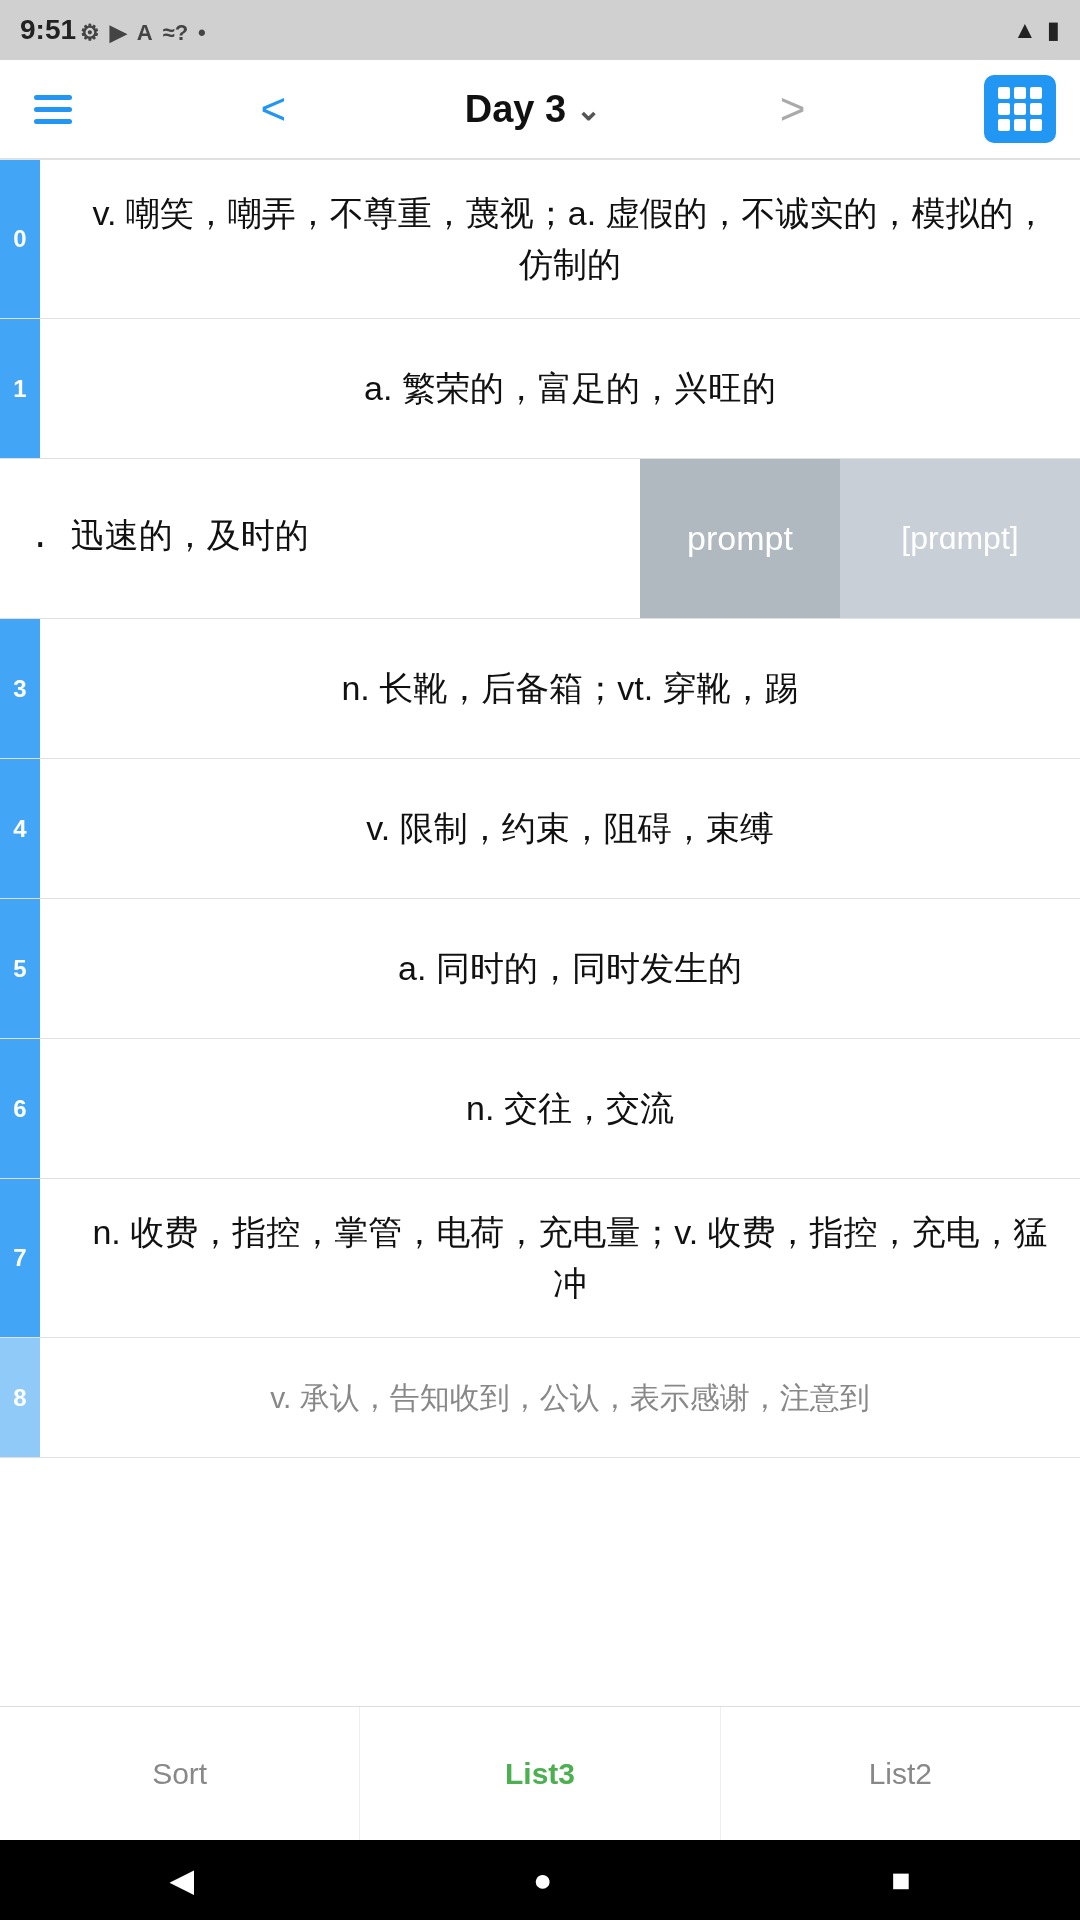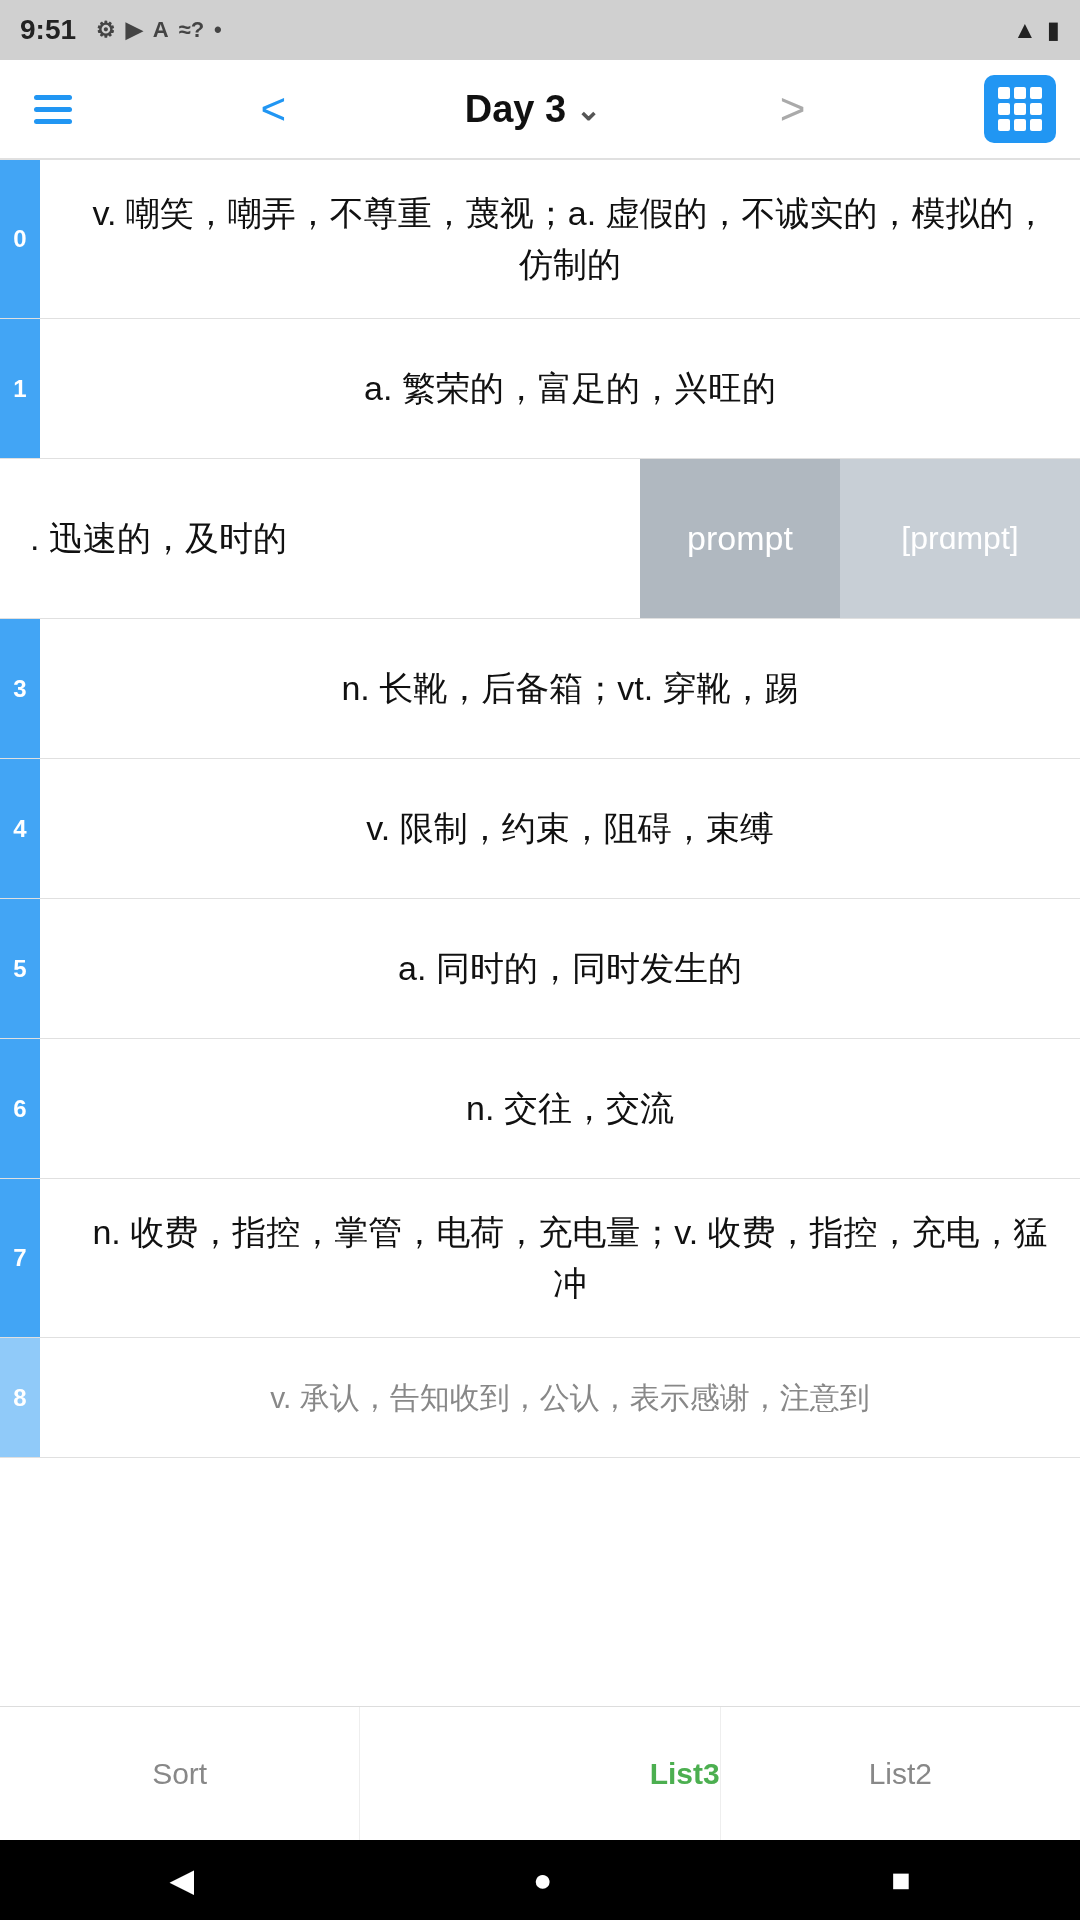--- a/index.html
+++ b/index.html
@@ -16,22 +16,22 @@
     .status-bar {
       height: 60px;
       background: #d0d0d0;
       display: flex;
       align-items: center;
       padding: 0 20px;
       justify-content: space-between;
     }
     .status-left {
       display: flex;
-      align-items: center;
-      gap: 20px;
+      align-items: flex-end;
+      gap: 4px;
       font-size: 28px;
       font-weight: bold;
       color: #222;
     }
     .status-icons {
       display: flex;
       align-items: center;
       gap: 10px;
     }
     .status-icon {
@@ -235,21 +235,20 @@
       cursor: pointer;
       border-right: 1px solid #eee;
       color: #888;
     }
     .tab-item:last-child {
       border-right: none;
     }
     .tab-item.active {
       color: #4CAF50;
       font-weight: bold;
-      justify-content: flex-end;
     }
 
     
     .sys-nav {
       position: fixed;
       bottom: 0;
       left: 0;
       width: 1080px;
       height: 80px;
       background: #000;
@@ -316,21 +315,21 @@
     <div class="card-index">0</div>
     <div class="card-content">v. 嘲笑，嘲弄，不尊重，蔑视；a. 虚假的，不诚实的，模拟的，仿制的</div>
   </div>
 
   <div class="word-card">
     <div class="card-index">1</div>
     <div class="card-content">a. 繁荣的，富足的，兴旺的</div>
   </div>
 
   <div class="word-card card-popup" style="min-height:160px;">
-    <div class="card-content-left" style="flex:1;display:flex;align-items:center;padding:28px 30px;font-size:34px;color:#111;line-height:1.5;">. 迅速的，及时的</div>
+    <div class="card-content-left" style="flex:1;display:flex;align-items:center;padding:28px 30px;font-size:34px;color:#111;line-height:1.5;font-family:Liberation Mono, monospace;">. 迅速的，及时的</div>
     <div class="popup-overlay">
       <div class="popup-word">prompt</div>
       <div class="popup-phonetic">[prɑmpt]</div>
     </div>
   </div>
 
   <div class="word-card">
     <div class="card-index">3</div>
     <div class="card-content">n. 长靴，后备箱；vt. 穿靴，踢</div>
   </div>

